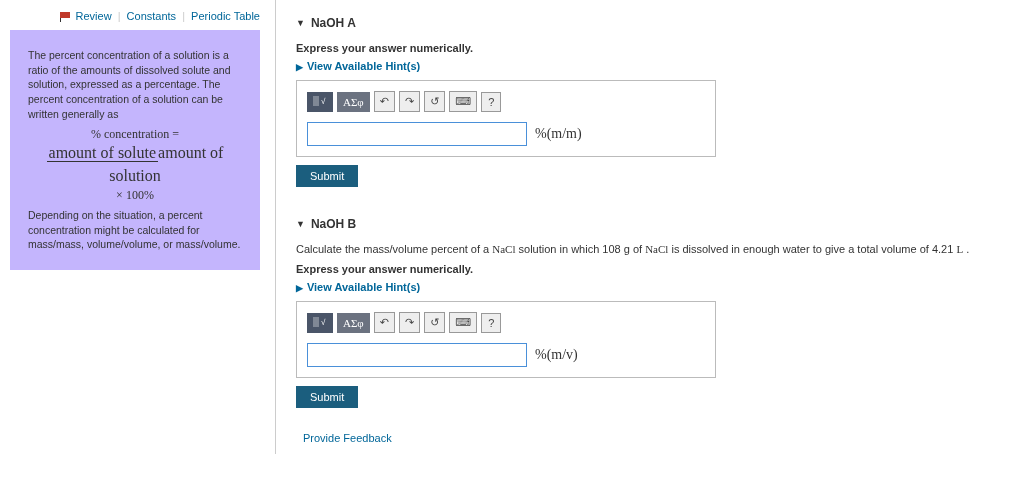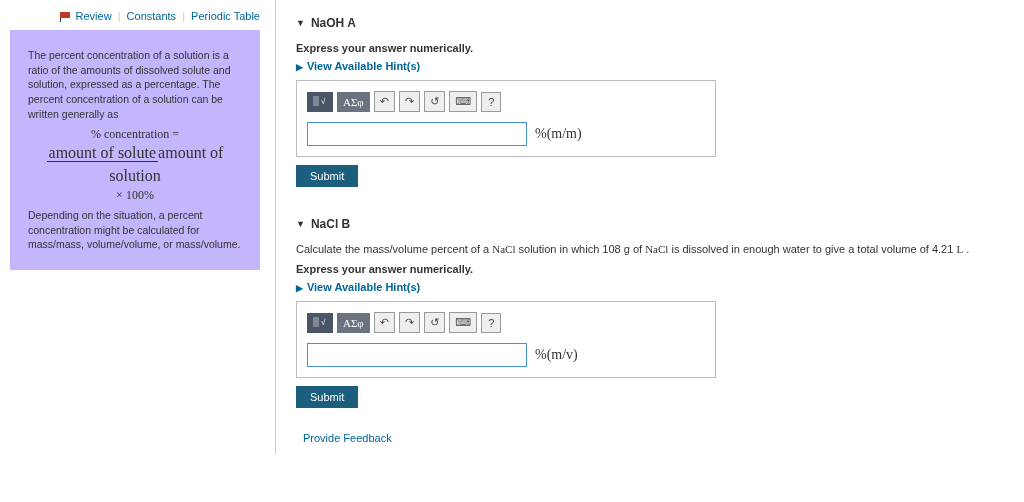--- a/index.html
+++ b/index.html
@@ -87,21 +87,21 @@
           <input class="answer-input" style="">
           <span class="unit">%(m/m)</span>
         </div>
       </div>
       <button class="submit-btn">Submit</button>
     </div>
 
     <div class="part-block">
       <div class="part-header">
         <span class="caret">▼</span>
-        <span>NaCl B</span>
+        <span>NaOH B</span>
       </div>
       <div class="question">
         <span>Calculate the mass/volume percent of a </span><span class="formula-inline">NaCl</span><span> solution in which 108 g of </span><span class="formula-inline">NaCl</span><span> is dissolved in enough water to give a total volume of 4.21 </span><span class="formula-inline">L</span><span> .</span>
       </div>
       <div class="express">Express your answer numerically.</div>
       <span class="hints-link">View Available Hint(s)</span>
       <div class="answer-box">
         <div class="toolbar">
           <span class="tool-btn dark"><svg width="14" height="10">
                 <rect width="6" height="10" fill="#fff" opacity="0.3"></rect>

